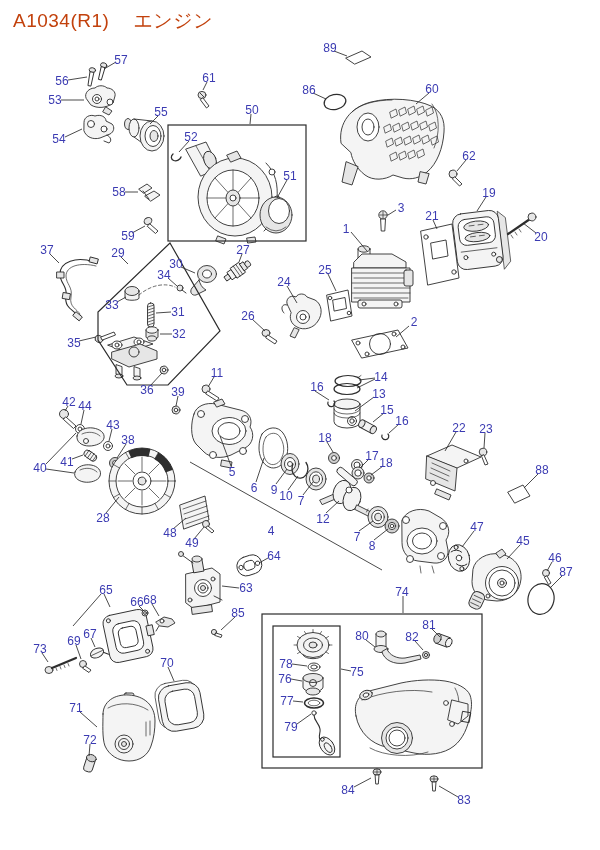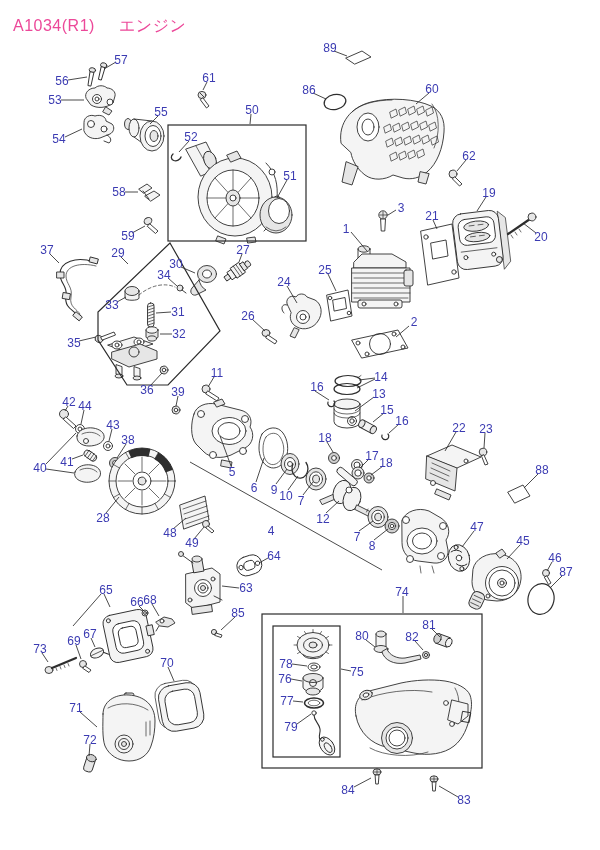--- a/index.html
+++ b/index.html
@@ -1,18 +1,18 @@
 <!DOCTYPE html>
 <html><head>
 <meta charset="utf-8">
 <style>
   html,body{margin:0;padding:0;background:#fff;}
   .stage{position:relative;width:600px;height:850px;background:#ffffff;overflow:hidden;
          font-family:"Liberation Sans",sans-serif;}
-  .hdr{position:absolute;left:13px;top:16px;font-size:16px;color:#ec4899;letter-spacing:0.5px;}
+  .hdr{position:absolute;left:13px;top:8px;font-size:19px;color:#c2410c;letter-spacing:0.5px;}
   .hdr .jp{margin-left:24px;}
   svg{position:absolute;left:0;top:0;}
   
   .s{stroke:#2e2e2e;stroke-width:0.9;stroke-linecap:round;stroke-linejoin:round;fill:none;}
   .w{fill:#ffffff;}
   .f1{fill:#f4f4f4;}
   .f2{fill:#e6e6e6;}
   .f3{fill:#cfcfcf;}
   .dk{fill:#2e2e2e;stroke:none;}
   .thin{stroke-width:0.7;}

